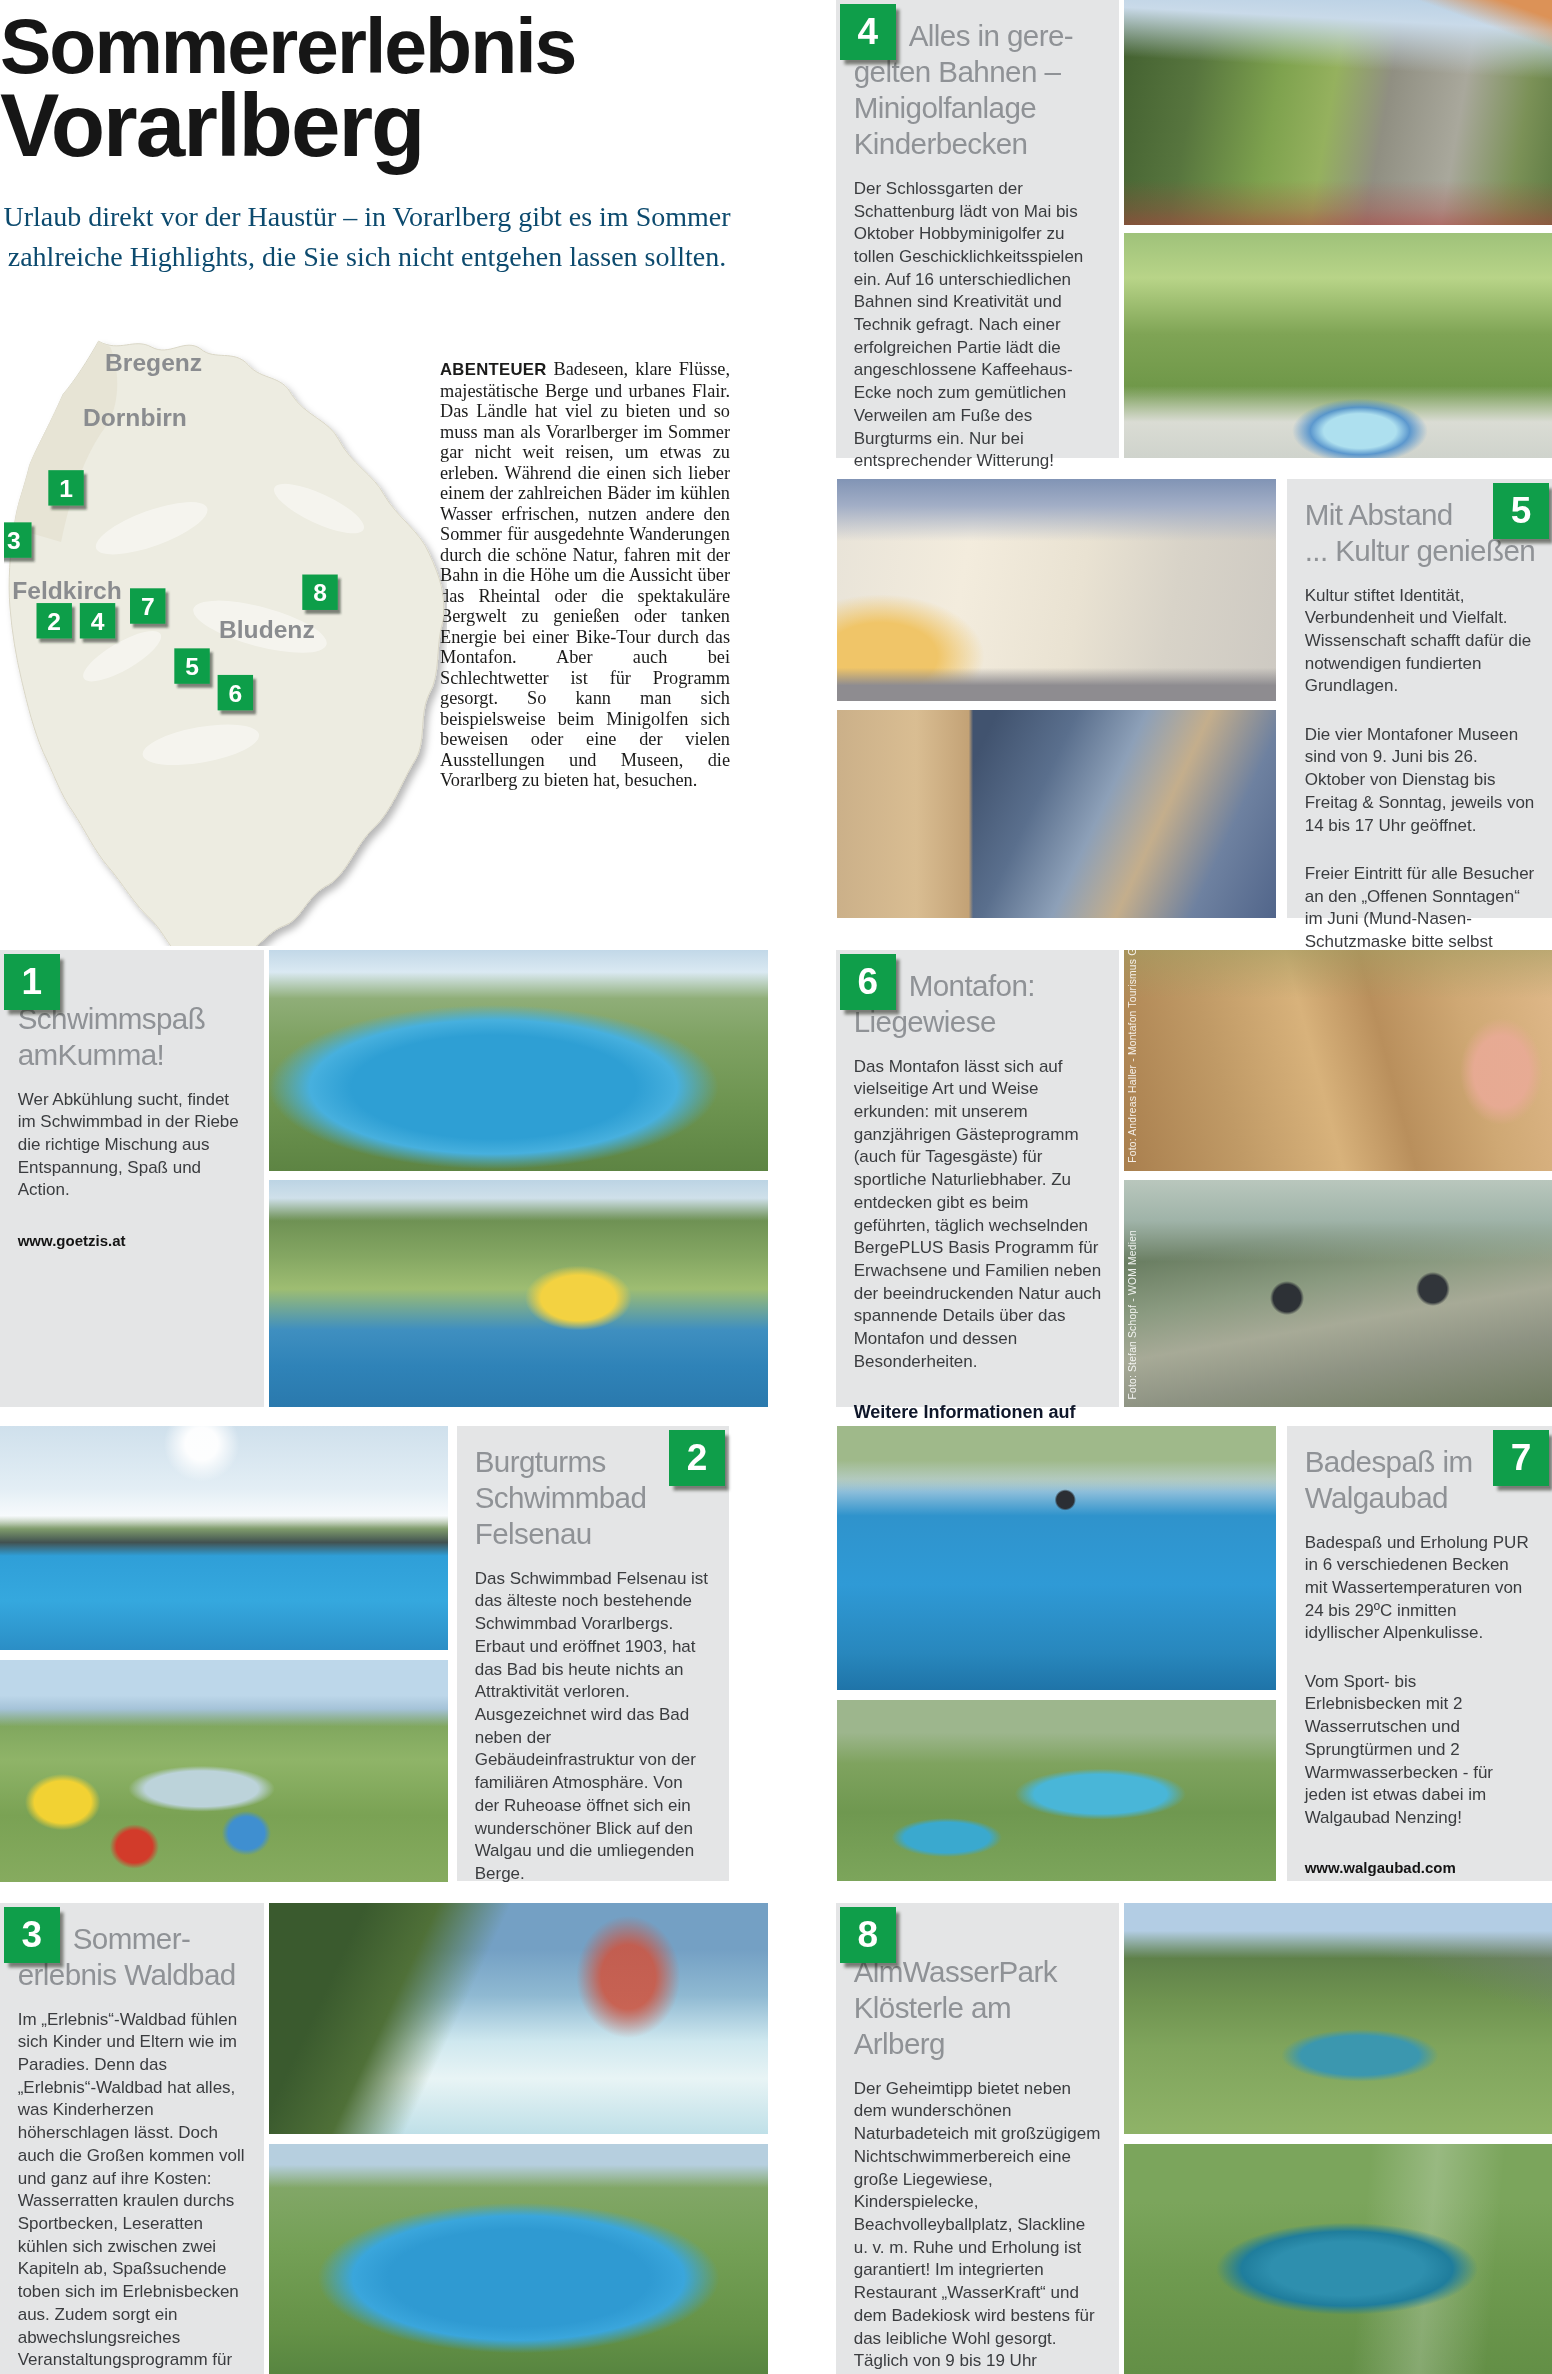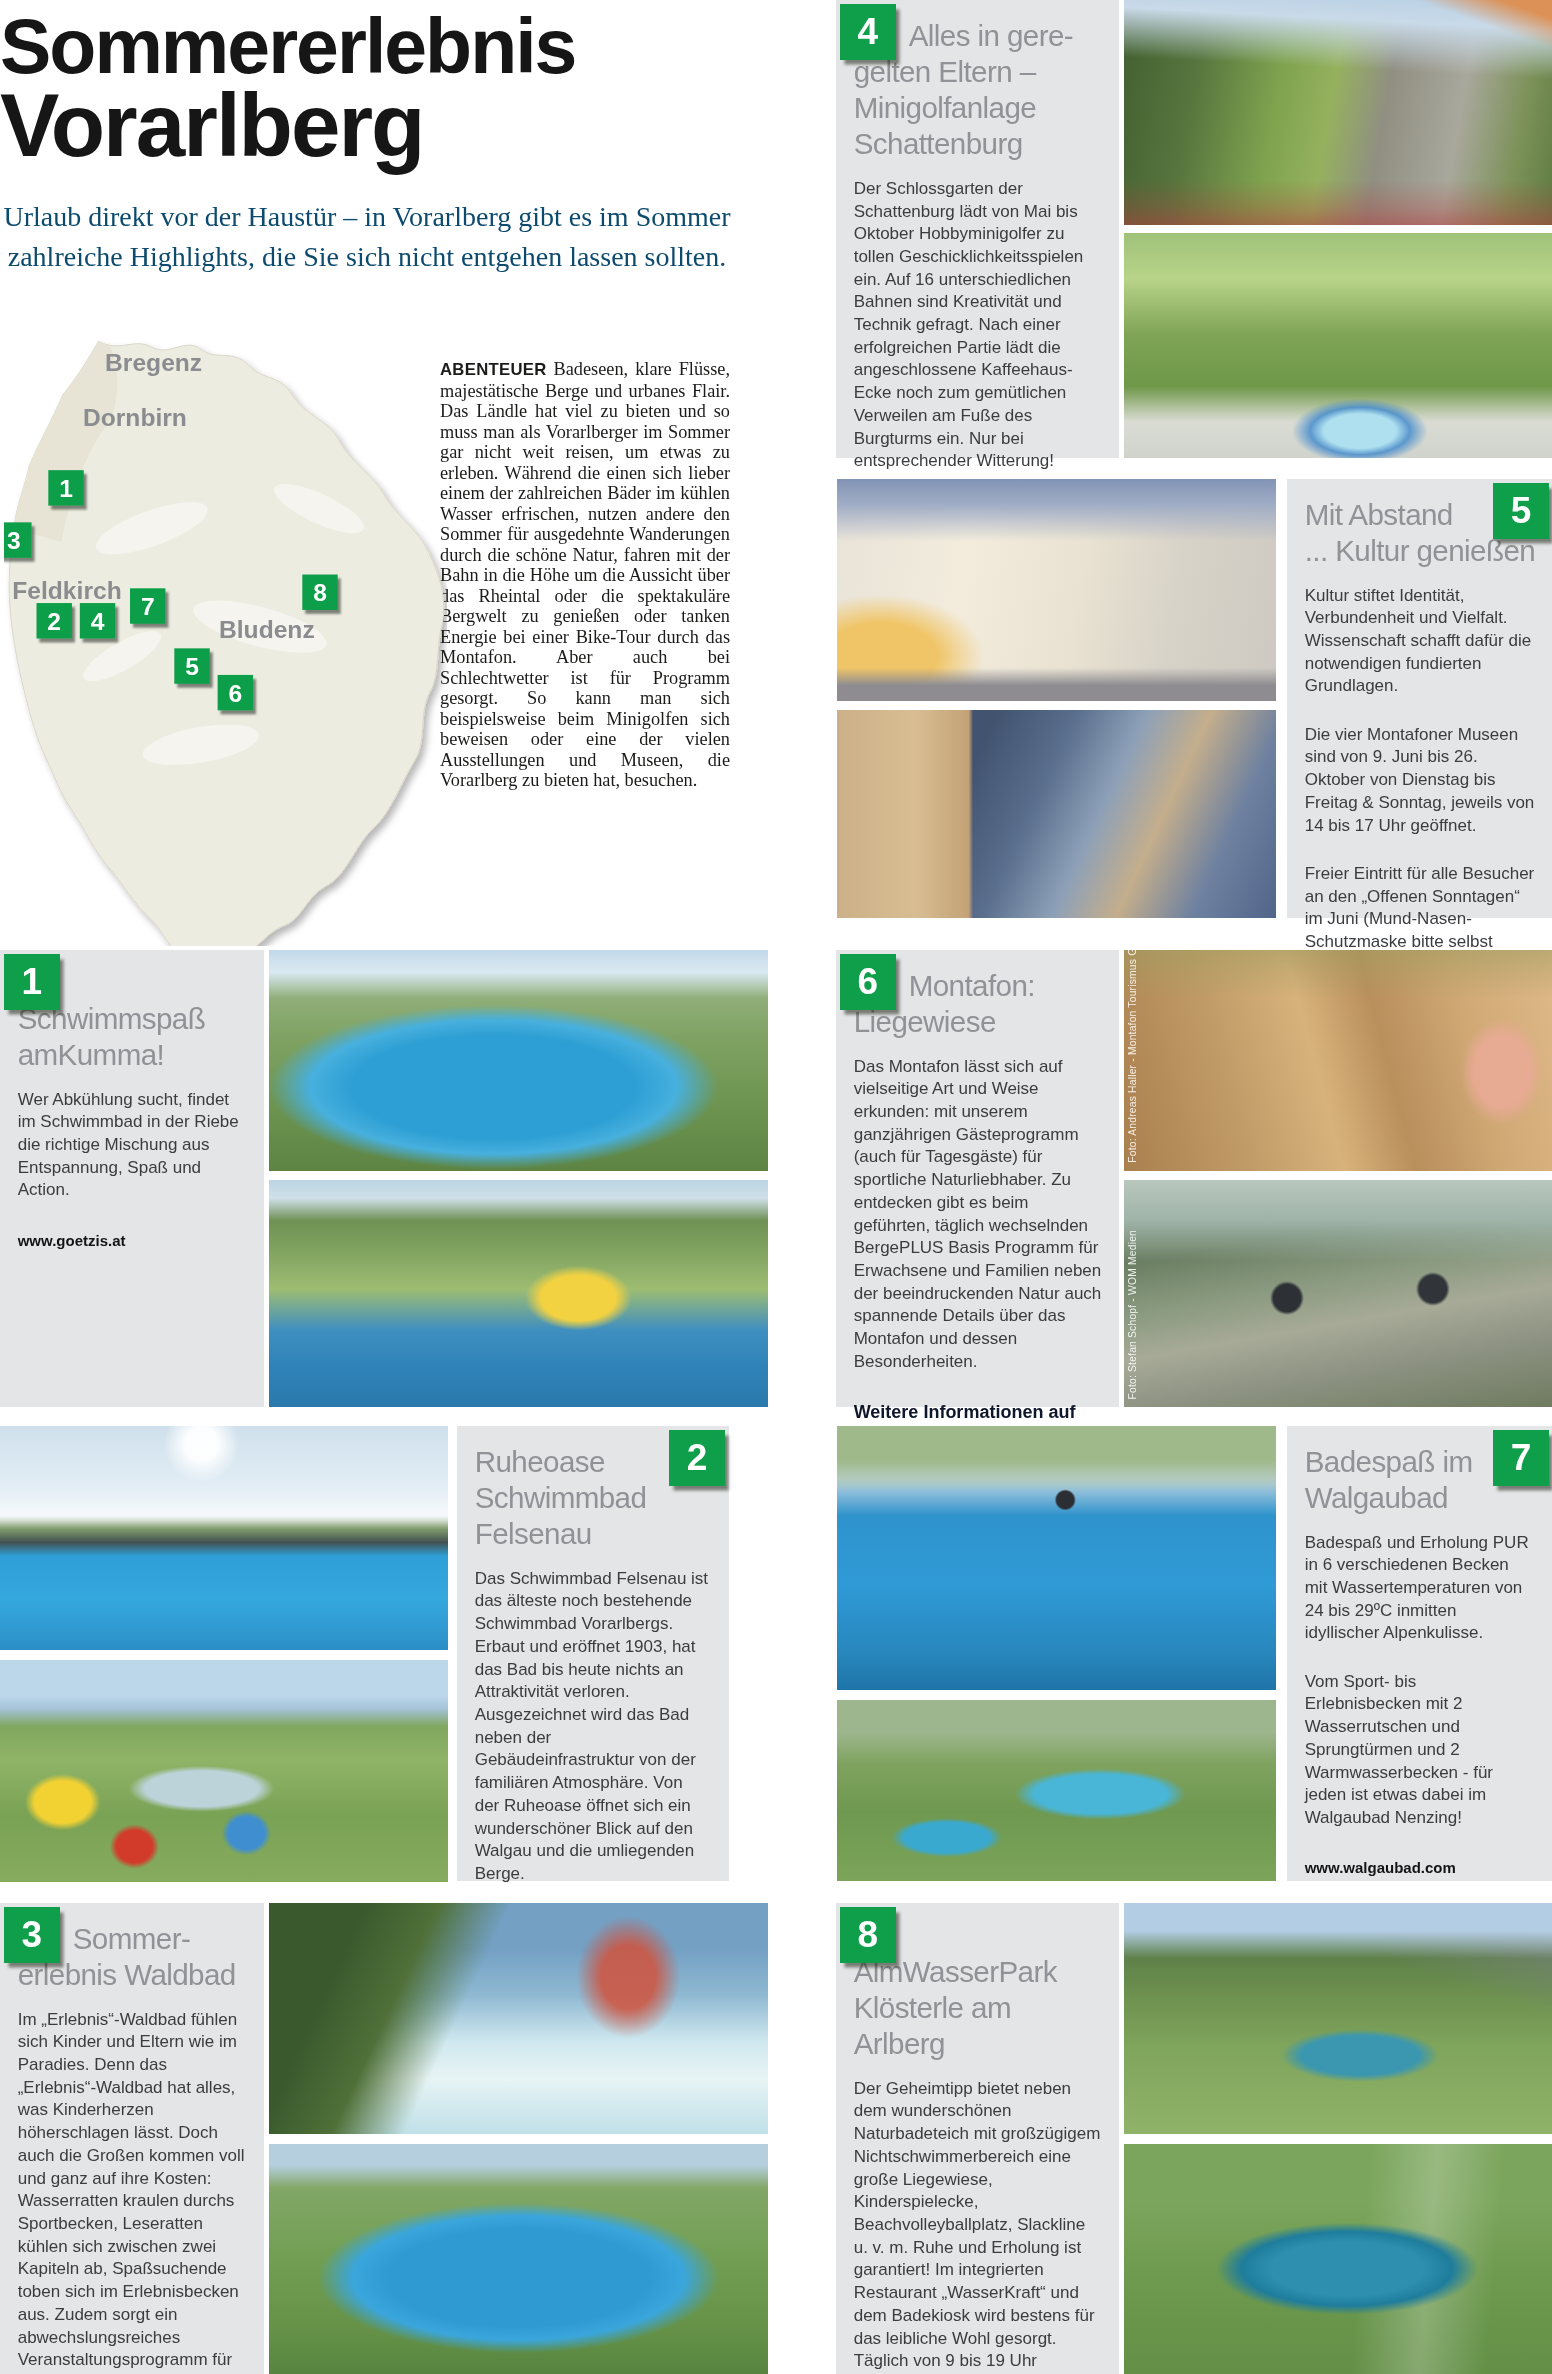--- a/index.html
+++ b/index.html
@@ -203,21 +203,21 @@
         <rect class="mrect" width="36" height="36"></rect>
           <text class="mnum" x="18" y="27">6</text>
         </g>
     </svg>
   </div>
 
   <section class="card" style="left:836px;top:0;width:283px;height:458px;">
     <div class="numbox nleft">
         <span>4</span>
       </div>
-    <h3 class="card-title"><span class="sp sp-l"></span><span>Alles in gere-gelten Eltern – Minigolfanlage Schattenburg</span></h3>
+    <h3 class="card-title"><span class="sp sp-l"></span><span>Alles in gere-gelten Bahnen – Minigolfanlage Kinderbecken</span></h3>
     <p>Der Schlossgarten der Schattenburg lädt von Mai bis Oktober Hobbyminigolfer zu tollen Geschicklichkeitsspielen ein. Auf 16 unterschiedlichen Bahnen sind Kreativität und Technik gefragt. Nach einer erfolgreichen Partie lädt die angeschlossene Kaffeehaus-Ecke noch zum gemütlichen Verweilen am Fuße des Burgturms ein.  Nur bei entsprechender Witterung!</p>
     <div class="link tight">www.freizeitbetriebe-feldkirch.at</div>
   </section>
   <div class="photo" id="p4a" style="left:1124px;top:0;width:429px;height:225px;"></div>
   <div class="photo" id="p4b" style="left:1124px;top:233px;width:429px;height:225px;"></div>
 
   <div class="photo" id="p5a" style="left:837px;top:479px;width:439px;height:222px;"></div>
   <div class="photo" id="p5b" style="left:837px;top:710px;width:439px;height:208px;"></div>
   <section class="card" style="left:1287px;top:479px;width:266px;height:439px;">
     <div class="numbox nright">
@@ -256,21 +256,21 @@
   <div class="photo" id="p6b" style="left:1124px;top:1180px;width:429px;height:227px;">
     <span class="credit">Foto: Stefan Schopf - WOM Medien</span>
   </div>
 
   <div class="photo" id="p2a" style="left:0;top:1426px;width:448px;height:224px;"></div>
   <div class="photo" id="p2b" style="left:0;top:1660px;width:448px;height:222px;"></div>
   <section class="card" style="left:457px;top:1426px;width:272px;height:455px;">
     <div class="numbox nright">
         <span>2</span>
       </div>
-    <h3 class="card-title"><span class="sp sp-r"></span><span>Ruheoase Schwimmbad Felsenau</span></h3>
+    <h3 class="card-title"><span class="sp sp-r"></span><span>Burgturms Schwimmbad Felsenau</span></h3>
     <p>Das Schwimmbad Felsenau ist das älteste noch bestehende Schwimmbad Vorarlbergs. Erbaut und eröffnet 1903, hat das Bad bis heute nichts an Attraktivität verloren. Ausgezeichnet wird das Bad neben der Gebäudeinfrastruktur von der familiären Atmosphäre. Von der Ruheoase öffnet sich ein wunderschöner Blick auf den Walgau und die umliegenden Berge.</p>
     <div class="link">www.freizeitbetriebe-feldkirch.at</div>
   </section>
 
   <div class="photo" id="p7a" style="left:837px;top:1426px;width:439px;height:264px;"></div>
   <div class="photo" id="p7b" style="left:837px;top:1700px;width:439px;height:181px;"></div>
   <section class="card" style="left:1287px;top:1426px;width:266px;height:455px;">
     <div class="numbox nright">
         <span>7</span>
       </div>

